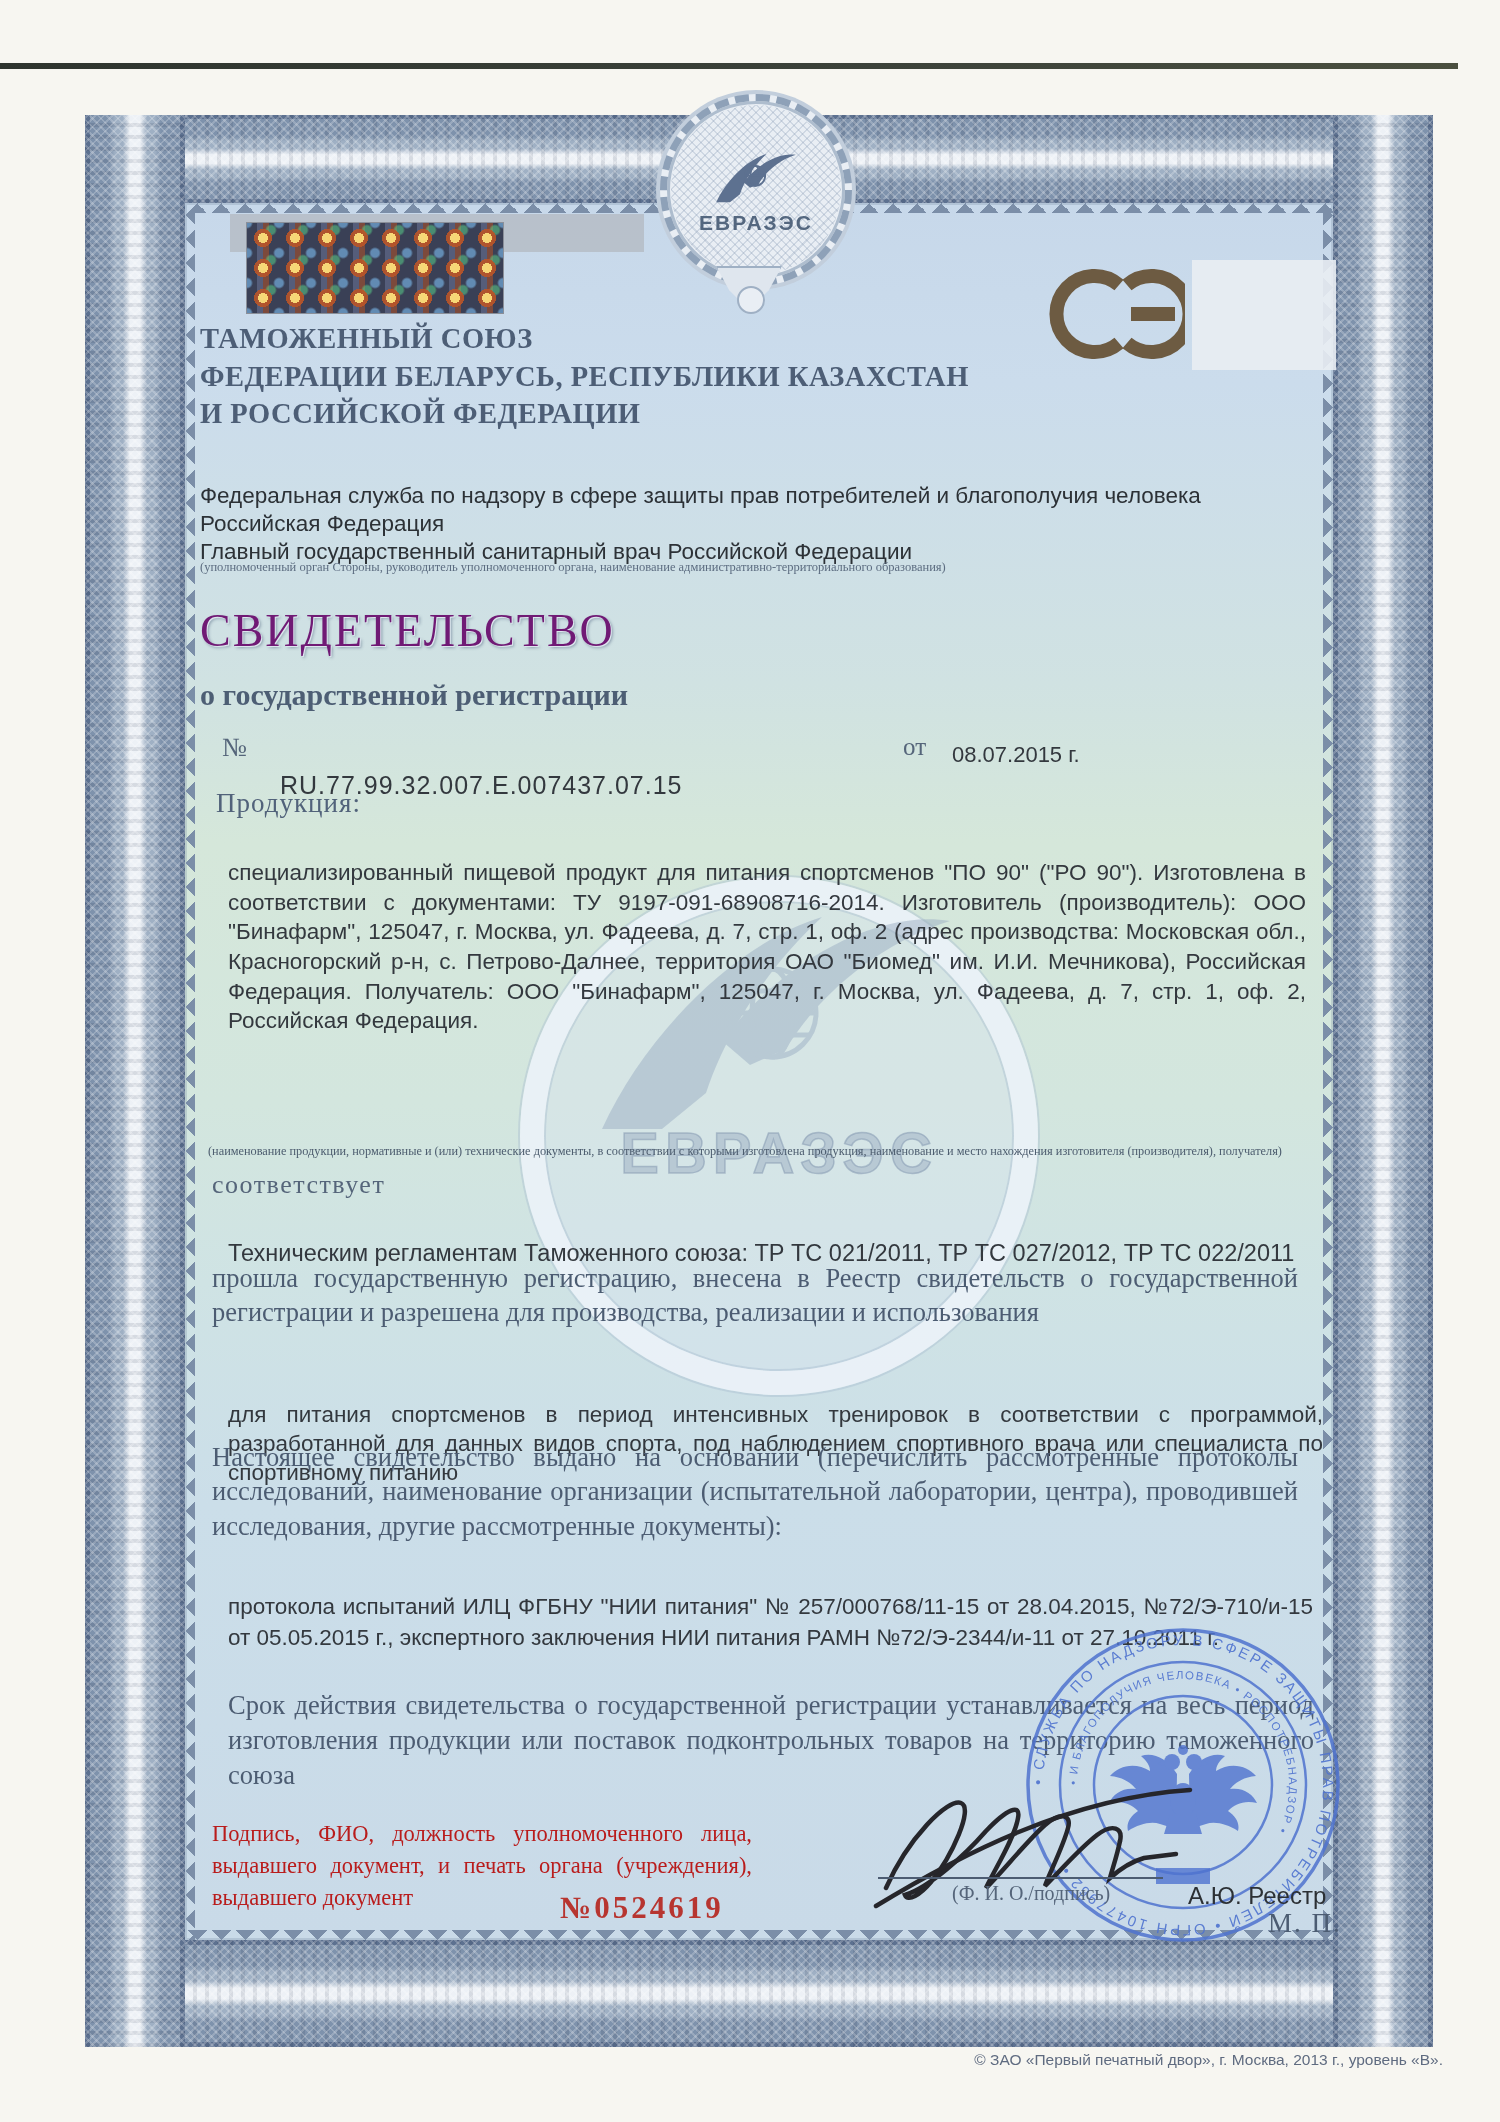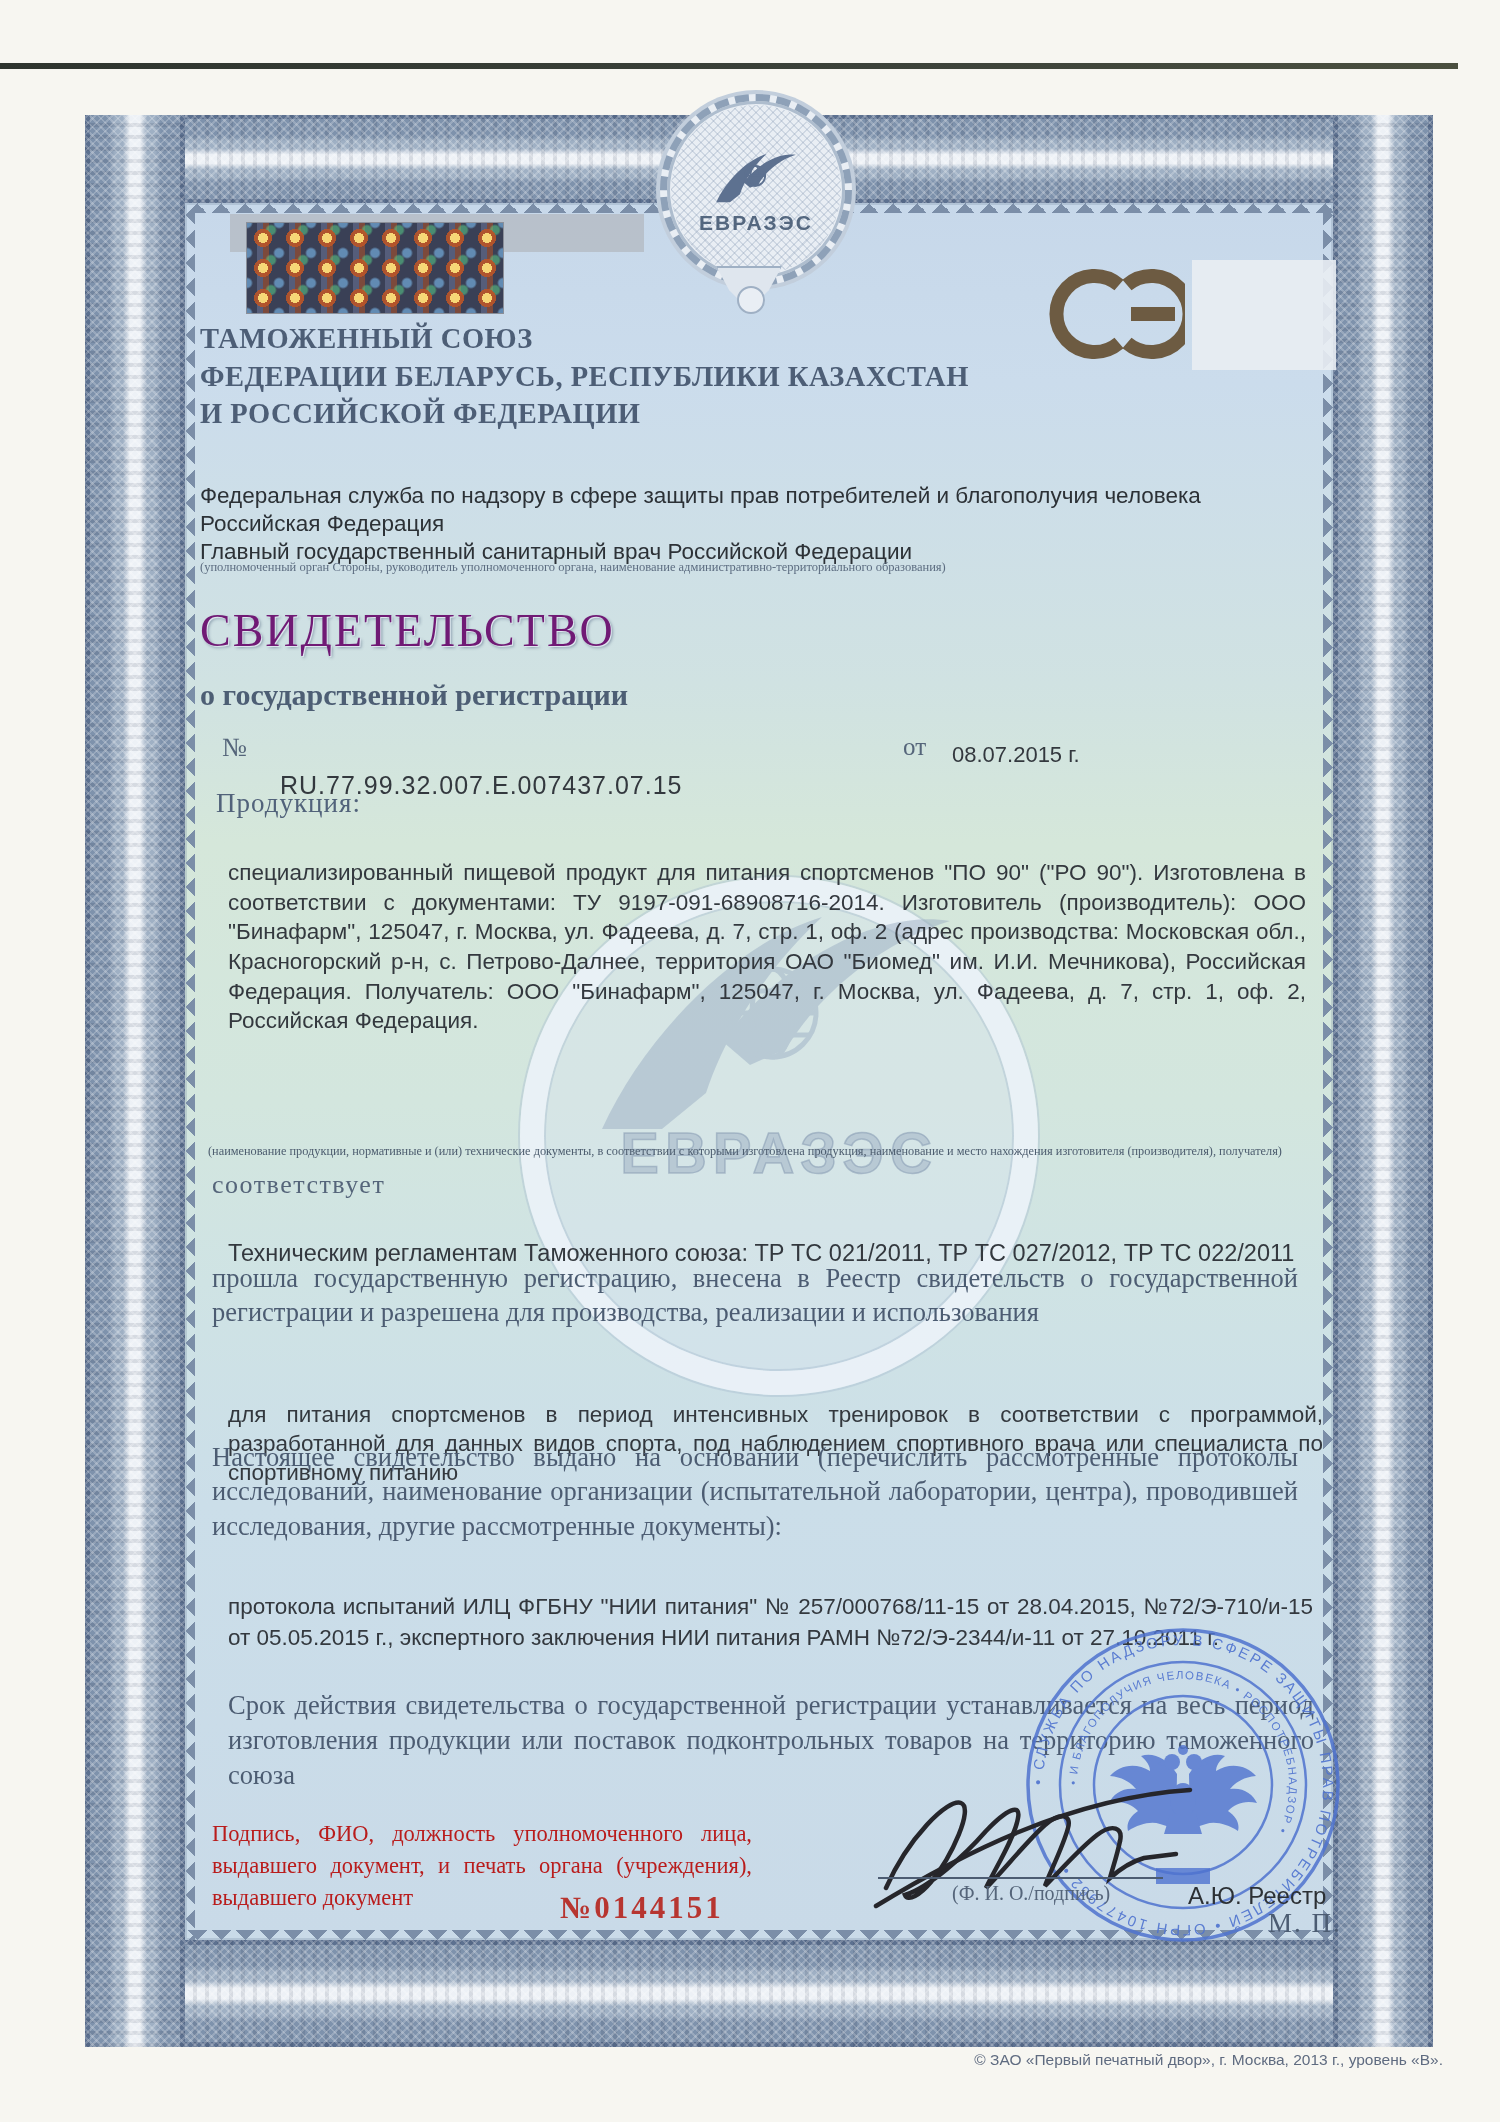--- a/index.html
+++ b/index.html
@@ -256,17 +256,17 @@
       <path d="M18,118 C40,68 80,28 93,33 C106,38 84,86 63,112 C52,125 40,132 37,125 C62,117 97,85 118,61 C139,39 153,33 150,48 C147,68 124,104 118,118 C136,100 159,71 177,55 C192,42 204,44 200,58 C195,77 181,104 177,116 C193,100 211,79 229,65 C245,53 255,58 252,71"></path>
       <path d="M252,71 C249,86 244,100 242,108 C252,99 262,92 276,88 L308,84"></path>
       <path d="M8,136 C90,86 200,28 322,20"></path>
     </g>
   </svg>
 
   <div class="abs san sig-name">А.Ю. Реестр</div>
   <div class="abs sig-line"></div>
   <div class="abs ser sig-note">(Ф. И. О./подпись)</div>
   <div class="abs ser mp">М. П.</div>
-  <div class="abs ser serial">№0144151</div>
+  <div class="abs ser serial">№0524619</div>
 
   <div class="abs copyright">© ЗАО «Первый печатный двор», г. Москва,  2013 г., уровень «В».</div>
 
 </div>
 
 </body></html>

